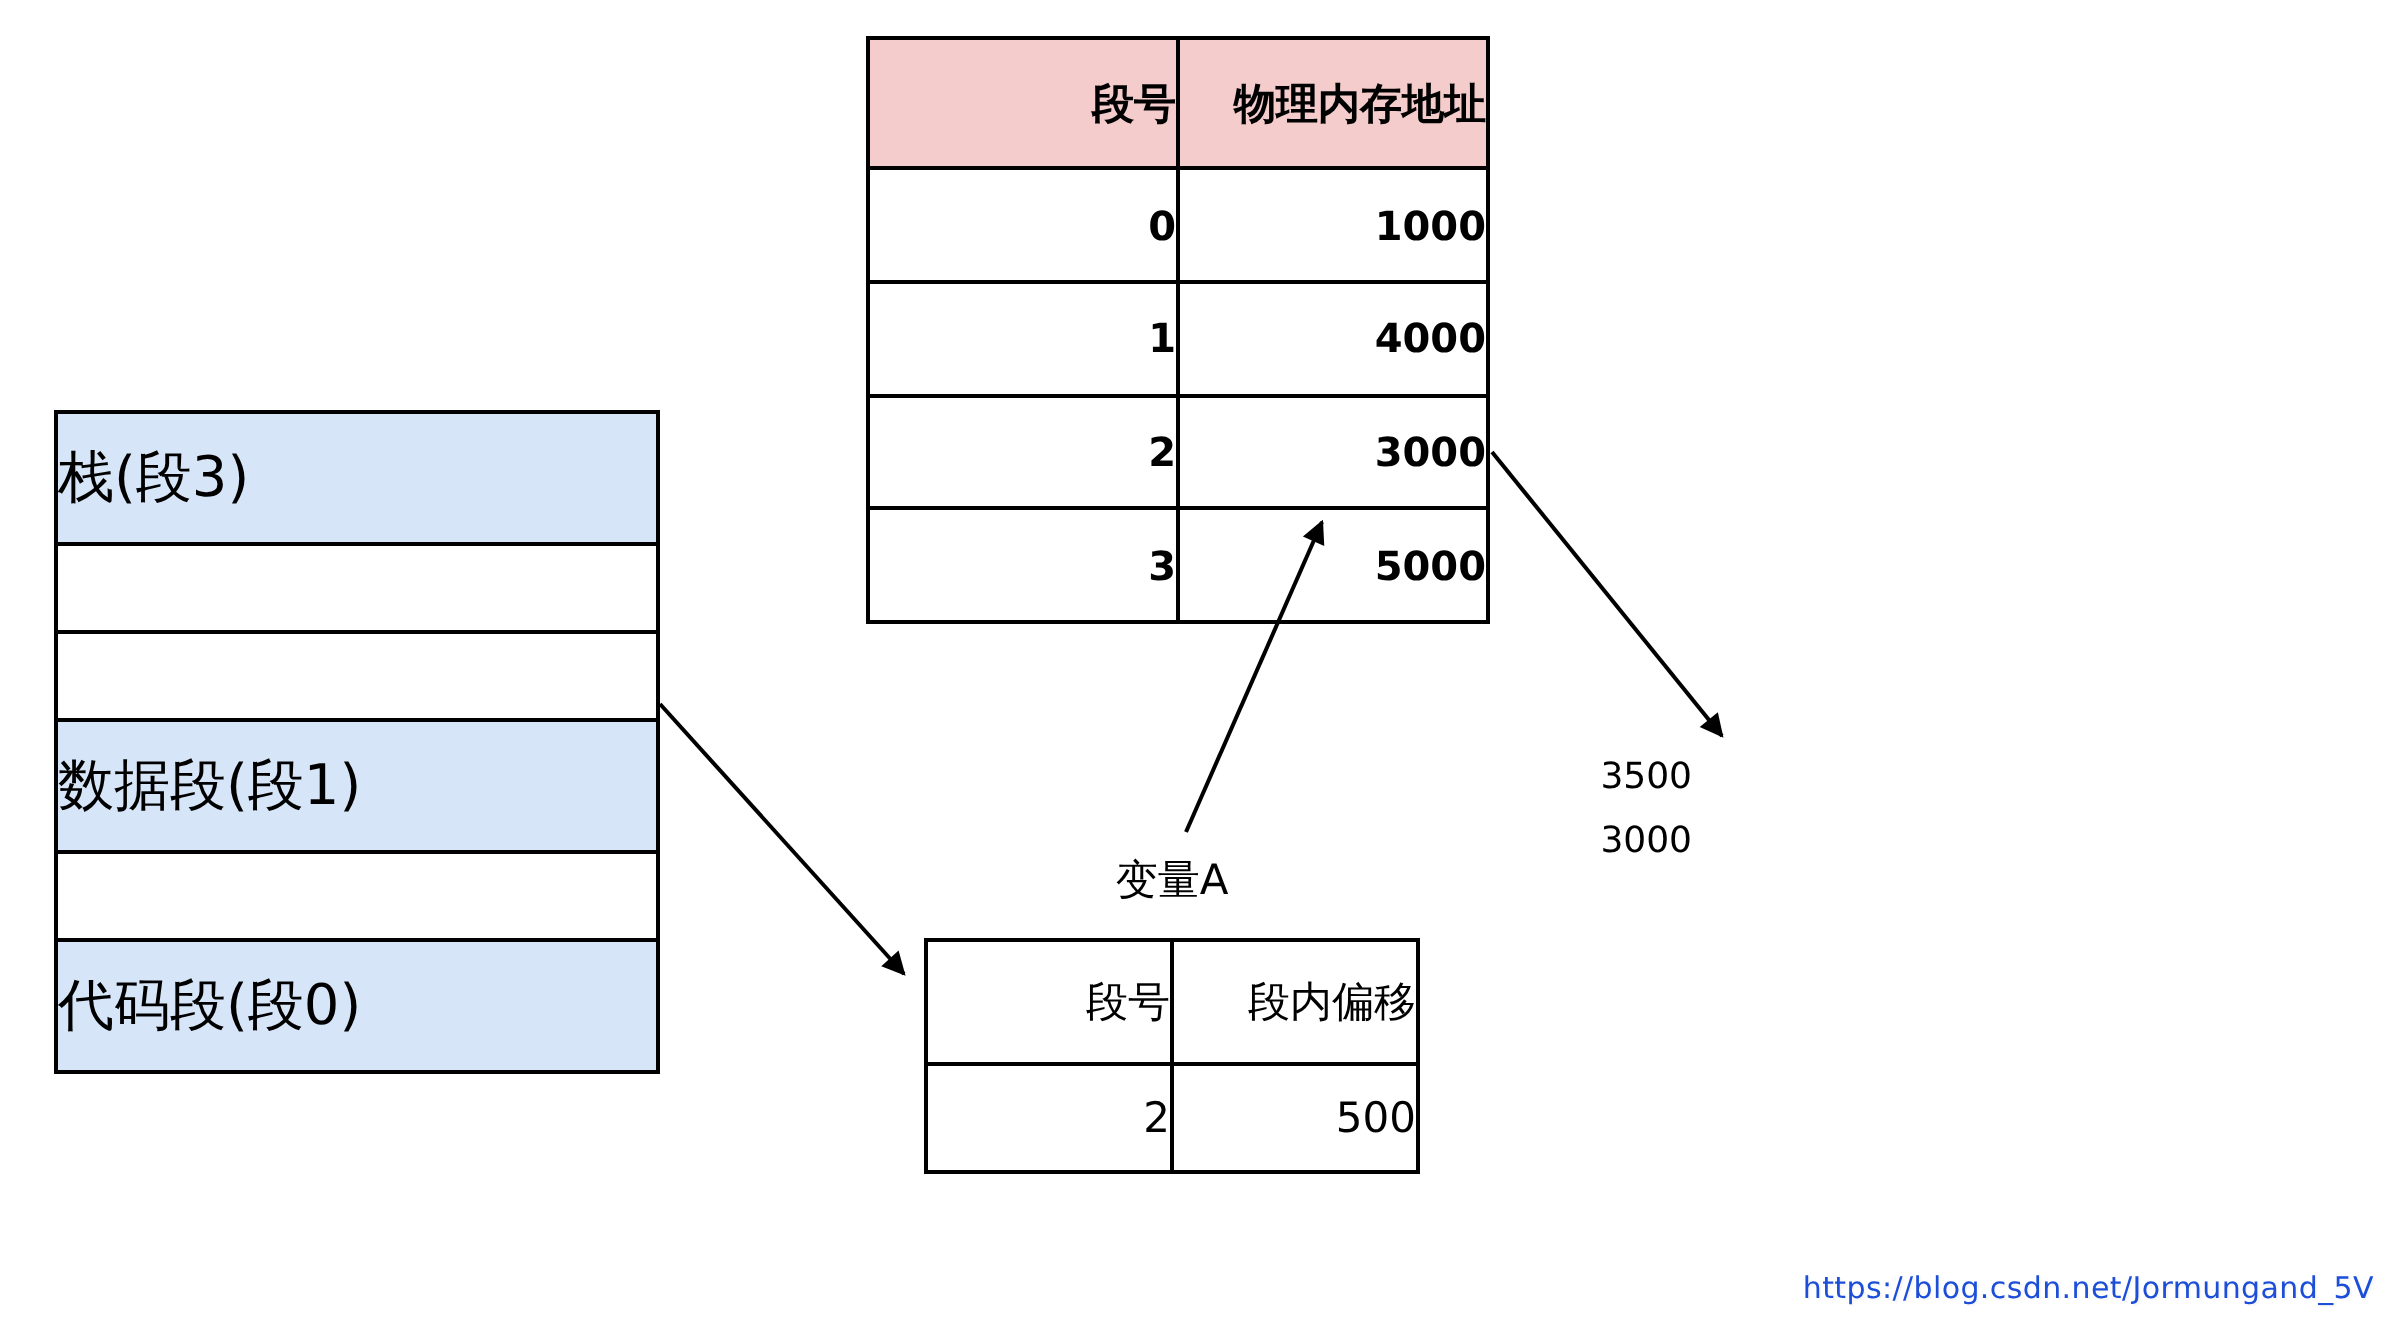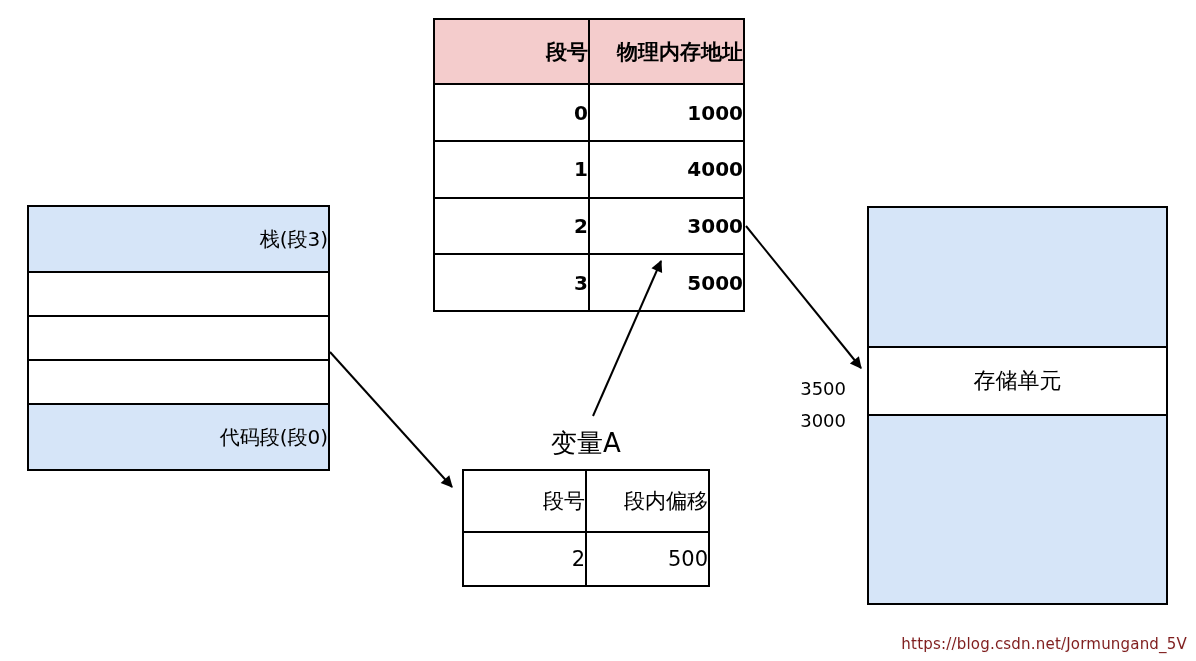--- a/index.html
+++ b/index.html
@@ -6,40 +6,40 @@
   .canvas {
     position:relative; width:1196px; height:661px; background:#ffffff;
     font-family:"DejaVu Sans","Liberation Sans",sans-serif; overflow:hidden;
     color:#000;
   }
 
   
   .left-block { position:absolute; left:27px; top:205px; width:303px; }
   .seg-row {
     box-sizing:border-box; width:100%; border:2px solid #000; margin-top:-2px;
-    display:flex; align-items:center; justify-content:flex-end;
-    font-size:20px;
+    display:flex; align-items:center; justify-content:flex-start;
+    font-size:28px;
   }
   .seg-row.first { margin-top:0; }
   .seg-row.blue { height:68px; background:#d6e5f8; }
   .seg-row.gap  { height:46px; background:#ffffff; }
 
   
   table.dtable { border-collapse:collapse; table-layout:fixed; position:absolute; }
   table.dtable td {
     border:2px solid #000; text-align:right; vertical-align:middle; padding:0;
   }
   .seg-map { left:433px; top:18px; width:312px; height:294px; }
   .seg-map td { font-size:20px; font-weight:bold; }
   .seg-map td.hdr { background:#f4cccc; font-size:21px; }
 
   
   .var-title {
     position:absolute; left:462px; top:426px; width:248px;
-    text-align:center; font-size:26px;
+    text-align:center; font-size:21px;
   }
   .var-table { left:462px; top:469px; width:248px; height:118px; }
   .var-table td { font-size:21px; background:#ffffff; }
 
   
   .right-block { position:absolute; left:867px; top:206px; width:301px; }
   .mem-sec {
     box-sizing:border-box; width:100%; border:2px solid #000; margin-top:-2px;
     display:flex; align-items:center; justify-content:center; font-size:22px;
   }
@@ -54,34 +54,37 @@
   }
   .addr-3500 { top:377px; }
   .addr-3000 { top:409px; }
 
   
   .arrows { position:absolute; left:0; top:0; width:1196px; height:661px; pointer-events:none; z-index:5; }
 
   
   .watermark {
     position:absolute; right:9px; bottom:8px; font-size:15px;
-    color:#7f1d1d; text-shadow:1px 1px 0 #f8f8f8; letter-spacing:0.2px;
+    color:#1d4ed8; text-shadow:1px 1px 0 #f8f8f8; letter-spacing:0.2px;
   }
 </style>
 </head>
 <body>
 
 <div class="canvas">
 
   <div class="left-block">
     <div class="seg-row blue first">
       <span>栈(段3)</span>
     </div>
     <div class="seg-row gap"></div>
     <div class="seg-row gap"></div>
+    <div class="seg-row blue">
+      <span>数据段(段1)</span>
+    </div>
     <div class="seg-row gap"></div>
     <div class="seg-row blue">
       <span>代码段(段0)</span>
     </div>
   </div>
 
   <table class="dtable seg-map">
     <tbody>
       <tr>
         <td class="hdr">段号</td>
@@ -113,27 +116,20 @@
         <td>段号</td>
         <td>段内偏移</td>
       </tr>
       <tr>
         <td>2</td>
         <td>500</td>
       </tr>
     </tbody>
   </table>
 
-  <div class="right-block">
-    <div class="mem-sec mem-top first"></div>
-    <div class="mem-sec mem-unit">
-      <span>存储单元</span>
-    </div>
-    <div class="mem-sec mem-bottom"></div>
-  </div>
 
   <div class="addr-label addr-3500">3500</div>
   <div class="addr-label addr-3000">3000</div>
 
   <svg class="arrows" viewBox="0 0 1196 661" xmlns="http://www.w3.org/2000/svg">
     <defs>
       <marker id="ah" viewBox="0 0 12 12" refX="10" refY="6" markerWidth="7" markerHeight="7" orient="auto">
         <path d="M1,1 L11,6 L1,11 z" fill="#000"></path>
       </marker>
     </defs>

